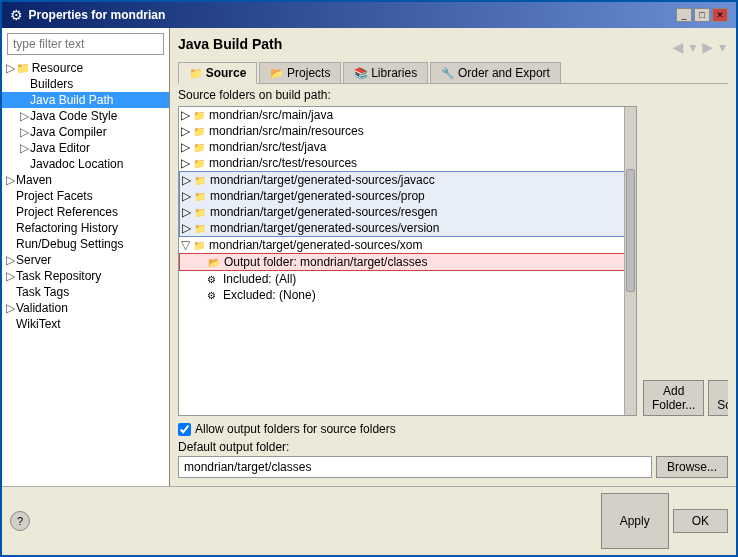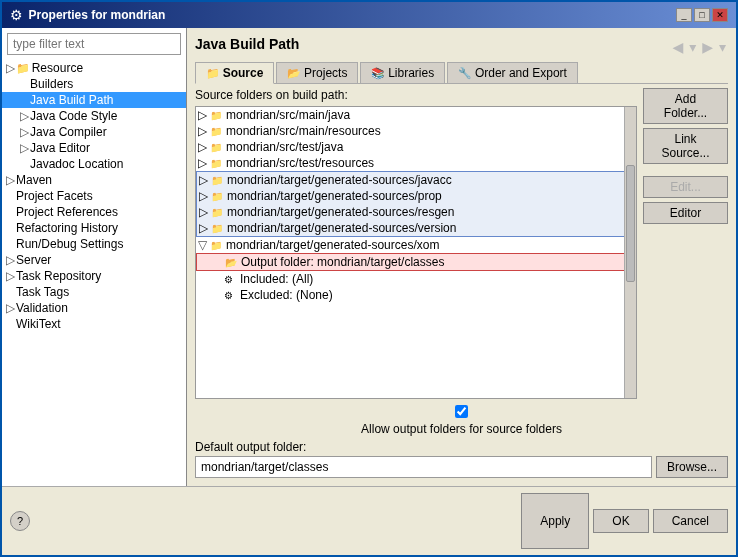--- a/index.html
+++ b/index.html
@@ -22,21 +22,21 @@
     .tb-btn {
       width: 16px; height: 14px; background: #d4d0c8; border: 1px solid #888;
       font-size: 9px; display: flex; align-items: center; justify-content: center;
       cursor: pointer; color: #000;
     }
 
     .content-area { display: flex; flex: 1; overflow: hidden; }
 
     
     .left-panel {
-      width: 185px;
+      width: 168px;
       background: white;
       border-right: 1px solid #888;
       display: flex;
       flex-direction: column;
       flex-shrink: 0;
     }
     .filter-input {
       margin: 5px;
       padding: 3px 5px;
       border: 1px solid #999;
@@ -92,33 +92,33 @@
       align-items: center;
       padding: 1px 2px;
       cursor: pointer;
       font-size: 11px;
       white-space: nowrap;
     }
     .src-expand { width: 12px; flex-shrink: 0; }
     .src-icon { width: 16px; flex-shrink: 0; font-size: 10px; }
     .src-text { flex: 1; overflow: hidden; text-overflow: ellipsis; }
 
-    .action-buttons { display: flex; flex-direction: column; gap: 4px; width: 85px; flex-shrink: 0; }
+    .action-buttons { display: flex; flex-direction: row; gap: 4px; width: 85px; flex-shrink: 0; align-items: flex-end; }
     .action-btn {
       padding: 3px 8px;
       background: #d4d0c8;
       border: 1px solid #888;
       cursor: pointer;
       font-size: 12px;
       text-align: center;
     }
     .action-btn:disabled, .action-btn.disabled { color: #aaa; cursor: default; }
 
     .bottom-section { margin-top: 6px; }
-    .checkbox-row { display: flex; align-items: center; gap: 4px; margin-bottom: 4px; font-size: 12px; flex-direction: column; }
+    .checkbox-row { display: flex; align-items: center; gap: 4px; margin-bottom: 4px; font-size: 12px; }
     .checkbox-row input[type=checkbox] { margin: 0; }
     .output-label { font-size: 12px; margin-bottom: 2px; }
     .output-row { display: flex; gap: 4px; align-items: center; }
     .output-input {
       flex: 1; padding: 3px 5px; border: 1px solid #999; background: white; font-size: 12px;
     }
     .browse-btn {
       padding: 3px 10px;
       background: #d4d0c8;
       border: 1px solid #888;
@@ -365,15 +365,14 @@
         </div>
       </div>
 
     </div>
   </div>
 
   <div class="bottom-bar">
     <div class="help-icon">?</div>
     <button class="apply-btn">Apply</button>
     <button class="bottom-btn">OK</button>
-    <button class="bottom-btn">Cancel</button>
   </div>
 </div>
 
 </body></html>

